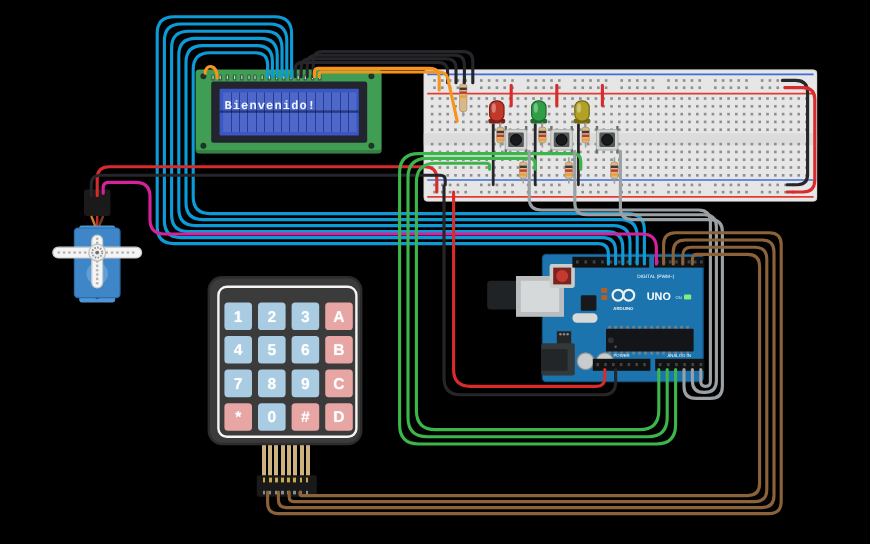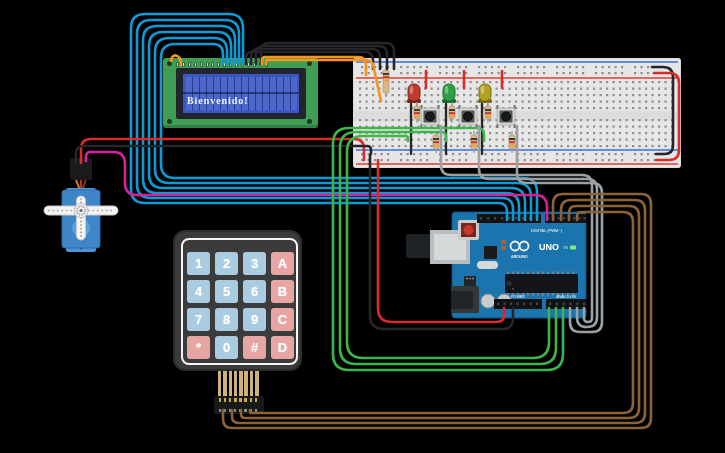--- a/index.html
+++ b/index.html
@@ -7,22 +7,22 @@
          font-family:"Liberation Sans",sans-serif;}
   #stage svg{position:absolute;left:0;top:0;}
   
   #lcd{position:absolute;left:163px;top:58px;width:155px;height:70px;background:#3f9e53;
        border-radius:3px;box-shadow:inset 0 -3px 0 rgba(0,0,0,.18);}
   #lcd-bezel{position:absolute;left:13px;top:10px;width:130px;height:51px;background:#23252e;border-radius:2px;}
   #lcd-screen{position:absolute;left:7px;top:6px;width:116px;height:39px;background:#3a57c4;border-radius:1px;overflow:hidden;}
   #lcd-screen::before{content:"";position:absolute;left:3px;top:3px;right:2px;bottom:3px;
        background:repeating-linear-gradient(90deg, rgba(255,255,255,.10) 0 6.1px, rgba(8,16,64,.38) 6.1px 7px);}
   #lcd-screen::after{content:"";position:absolute;left:0;top:18px;width:100%;height:2px;background:rgba(10,18,70,.55);}
-  #lcd-text{position:absolute;left:4px;top:19px;height:15px;line-height:15px;
-       font-family:Liberation Serif, serif;font-size:10px;font-weight:bold;
+  #lcd-text{position:absolute;left:4px;top:8px;height:15px;line-height:15px;
+       font-family:Liberation Mono, monospace;font-size:10px;font-weight:bold;
        letter-spacing:.95px;color:#edf3ff;white-space:pre;z-index:2;}
   .lcd-corner{position:absolute;width:5px;height:5px;border-radius:50%;background:#1e3527;}
   .lcd-pin{position:absolute;width:3px;height:5px;background:#cfd8cf;border:1px solid #2a5f3a;border-radius:1px;box-sizing:border-box;}
   
   #keypad{position:absolute;left:173px;top:230px;width:129px;height:141px;background:#3b3b3b;
           border:2px solid #2c2c2c;border-radius:12px;box-sizing:border-box;}
   #keypad-outline{position:absolute;left:6px;top:6px;width:113px;height:123px;border:2px solid #f5f5f5;border-radius:8px;}
   #keypad-keys{position:absolute;left:12px;top:20px;width:113px;height:113px;}
   .kp-key{position:absolute;width:23px;height:23px;border-radius:3px;display:flex;align-items:center;justify-content:center;
           font-size:13px;font-weight:bold;text-shadow:0 0 1px rgba(255,255,255,.6);}

